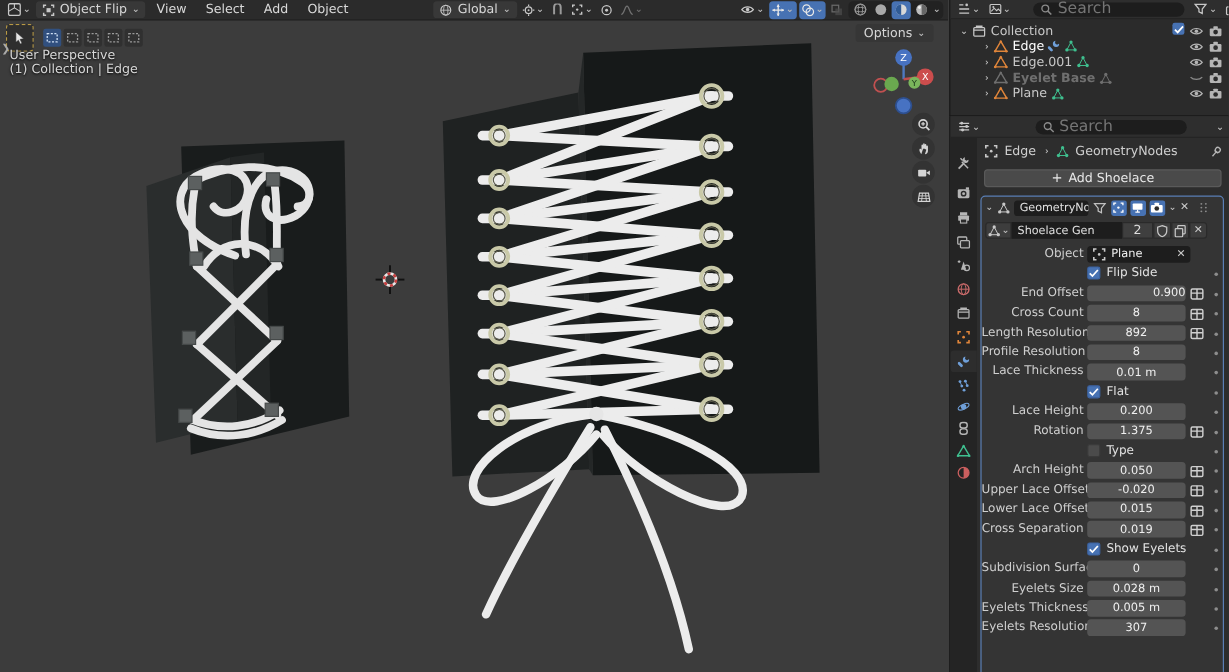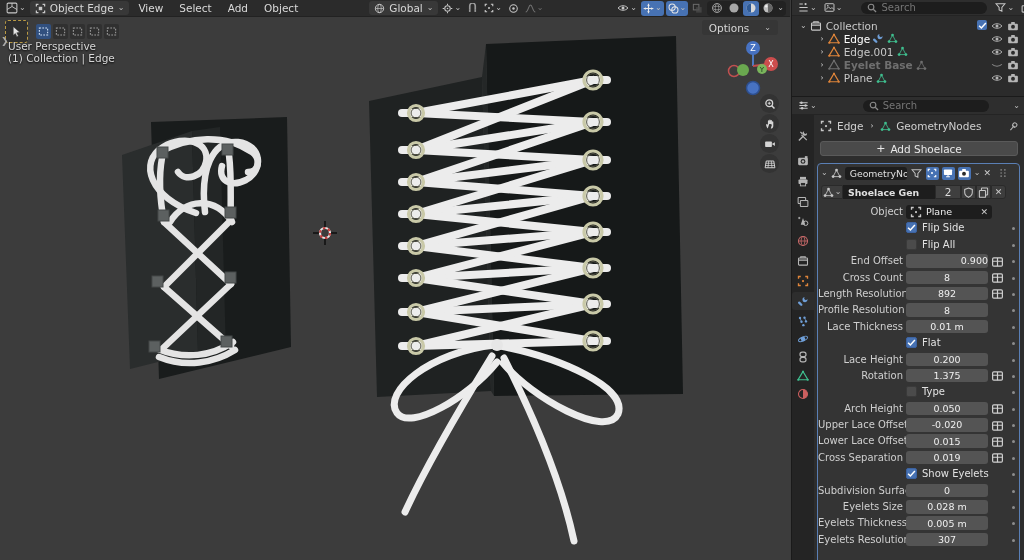--- a/index.html
+++ b/index.html
@@ -13,50 +13,50 @@
   .pill{display:flex;align-items:center;gap:4px;background:#383838;border-radius:3px;padding:1px 5px;height:14px;}
   .chev{font-size:8px;color:#bfbfbf;line-height:1;}
   .hbtn{display:flex;align-items:center;gap:1px;padding:0 2px;height:15px;border-radius:3px;}
   .hbtn.on{background:#4772b3;}
   .dim{opacity:.45;}
   .shade-group{display:flex;align-items:center;background:#222;border-radius:4px;padding:0 2px;height:15px;gap:1px;}
   #tool-row{left:5px;top:20px;display:flex;align-items:flex-start;gap:8px;}
   #active-tool{width:23px;height:23px;background:#2e2e2e;border:1px dashed #b99a45;border-radius:3px;display:flex;align-items:center;justify-content:center;}
   .seltool{width:15px;height:15px;border-radius:2px;background:#303030;display:flex;align-items:center;justify-content:center;}
   .seltool.on{background:#31507f;}
-  #options-btn{right:12px;top:20px;display:flex;gap:15px;align-items:center;background:#353535cc;border-radius:3px;padding:1px 7px;height:15px;}
+  #options-btn{right:12px;top:20px;display:flex;gap:4px;align-items:center;background:#353535cc;border-radius:3px;padding:1px 7px;height:15px;}
   #overlay-text{left:8px;top:40px;line-height:12px;color:#d8d8d8;text-shadow:0 1px 2px #000;}
   #tbar-chev{left:1px;top:36px;color:#aaa;font-size:9px;}
   .navbtn{position:absolute;width:19px;height:19px;border-radius:50%;background:rgba(45,45,45,.6);display:flex;align-items:center;justify-content:center;}
   
   #outliner{left:791px;top:0;width:233px;height:97px;background:#2b2b2b;border-bottom:1px solid #1a1a1a;border-left:1px solid #1a1a1a;overflow:hidden;}
   #ol-header{height:16px;background:#2e2e2e;border-bottom:1px solid #242424;display:flex;align-items:center;padding:0 4px;gap:3px;}
   .search{display:flex;align-items:center;gap:4px;background:#1d1d1d;border-radius:8px;height:12px;padding:0 6px;}
-  .search input{background:transparent;border:0;outline:0;color:#9a9a9a;font-size:10px;width:100px;padding:0;}
+  .search input{background:transparent;border:0;outline:0;color:#9a9a9a;font-size:13px;width:100px;padding:0;}
   .olrow{height:13.2px;display:flex;align-items:center;position:relative;}
   .olrow .lbl{margin-left:4px;white-space:nowrap;}
   .olrow .rt{position:absolute;display:flex;align-items:center;gap:4px;right:5px;}
   
   #props{left:791px;top:97px;width:233px;height:463px;background:#2d2d2d;border-left:1px solid #1a1a1a;overflow:hidden;}
   #pr-header{height:18px;background:#2e2e2e;border-bottom:1px solid #242424;display:flex;align-items:center;padding:0 4px;gap:4px;}
   #tabstrip{position:absolute;left:0;top:18px;width:22px;height:445px;background:#242424;}
   .tab{position:absolute;left:0;width:22px;height:18px;display:flex;align-items:center;justify-content:center;}
   .tab.active{background:#2d2d2d;border-radius:3px 0 0 3px;}
   #pr-content{position:absolute;left:22px;top:18px;width:211px;height:445px;}
   #breadcrumb{position:absolute;left:6px;top:5px;display:flex;align-items:center;gap:5px;color:#cfcfcf;}
   #pin{position:absolute;right:6px;top:6px;}
   #add-modifier{position:absolute;left:6px;top:26px;width:198px;height:15px;background:#4a4a4a;border:1px solid #5a5a5a;border-radius:3px;display:flex;align-items:center;justify-content:center;gap:5px;color:#e8e8e8;}
   #mod-panel{position:absolute;left:3px;top:48px;width:203px;height:420px;background:#343434;border:1px solid #5a7fb5;border-radius:4px;}
   #mod-head{height:18px;display:flex;align-items:center;padding:0 3px;gap:3px;}
   .namefield{background:#1d1d1d;border-radius:3px;height:13px;display:flex;align-items:center;padding:0 5px;color:#e0e0e0;font-size:9.3px;white-space:nowrap;overflow:hidden;}
   .modtoggle{width:13px;height:13px;border-radius:2px;display:flex;align-items:center;justify-content:center;}
   .modtoggle.on{background:#4772b3;}
   #ng-row{display:flex;align-items:center;padding:2px 3px 0 3px;gap:0;height:18px;}
   #ng-browse{width:22px;height:14px;background:#3d3d3d;border-radius:3px 0 0 3px;display:flex;align-items:center;justify-content:center;gap:1px;border:1px solid #2a2a2a;}
-  #ng-name{flex:0 0 92px;height:14px;border-radius:0;font-weight:bold;}
+  #ng-name{flex:0 0 92px;height:14px;border-radius:0;}
   #ng-users{width:26px;height:14px;background:#3f3f3f;border:1px solid #2a2a2a;color:#ddd;display:flex;align-items:center;justify-content:center;}
   .sqbtn{width:15px;height:14px;background:#3d3d3d;border:1px solid #2a2a2a;display:flex;align-items:center;justify-content:center;}
   #param-list{position:absolute;left:0;top:40px;width:203px;}
   .prow{height:16.4px;position:relative;}
   .plabel{position:absolute;right:118px;left:0;text-align:right;color:#cfcfcf;top:2px;white-space:nowrap;font-size:10px;}
   .pfield{position:absolute;left:88px;width:82px;height:13.5px;top:1px;background:#545454;border-radius:3px;color:#efefef;display:flex;align-items:center;justify-content:center;font-size:9.5px;overflow:hidden;}
   .pfill{position:absolute;left:0;top:0;bottom:0;background:#4772b3;}
   .pfield span{position:relative;}
   .pcheck{position:absolute;left:88px;top:2px;width:11px;height:11px;border-radius:2px;background:#4b4b4b;border:1px solid #3a3a3a;display:flex;align-items:center;justify-content:center;}
   .pcheck.on{background:#4772b3;border-color:#3c62a0;color:#fff;font-size:9px;}
@@ -226,21 +226,21 @@
           </span>
           <span class="chev">⌄</span>
         </span>
       <span class="pill">
           <span id="ic-objmode">
             <svg width="11" height="11" viewBox="0 0 16 16">
               <path d="M2 5 V2 H5 M11 2 H14 V5 M14 11 V14 H11 M5 14 H2 V11" fill="none" stroke="#c8c8c8" stroke-width="1.8"></path>
               <rect x="5.5" y="5.5" width="5" height="5" fill="#c8c8c8"></rect>
             </svg>
           </span>
-          <span>Object Edge</span>
+          <span>Object Flip</span>
           <span class="chev">⌄</span>
         </span>
       <span class="menu-item">View</span>
       <span class="menu-item">Select</span>
       <span class="menu-item">Add</span>
       <span class="menu-item">Object</span>
       <span style="flex:0 0 60px"></span>
       <span class="pill">
           <span id="ic-orient">
             <svg width="11" height="11" viewBox="0 0 16 16">
@@ -980,25 +980,20 @@
             <div class="prow">
               <span class="pcheck on">
                 <svg width="9" height="9" viewBox="0 0 16 16">
                   <path d="M2 8.5 L6 12.5 L14 3.5" fill="none" stroke="#fff" stroke-width="2.6"></path>
                 </svg>
               </span>
               <span class="pchecklabel">Flip Side</span>
               <span class="pdot"></span>
             </div>
             <div class="prow">
-              <span class="pcheck"></span>
-              <span class="pchecklabel">Flip All</span>
-              <span class="pdot"></span>
-            </div>
-            <div class="prow">
               <span class="plabel">End Offset</span>
               <span class="pfield">
                 <span class="pfill" style="width: 100%;"></span>
                 <span>0.900</span>
               </span>
               <span class="attrbtn">
                 <svg width="13" height="12" viewBox="0 0 16 16">
                   <rect x="1.5" y="2.5" width="13" height="11" rx="1.5" fill="none" stroke="#d0d0d0" stroke-width="1.6"></rect>
                   <path d="M1.5 7 H14.5 M8 2.5 V13.5" stroke="#d0d0d0" stroke-width="1.6"></path>
                 </svg>

